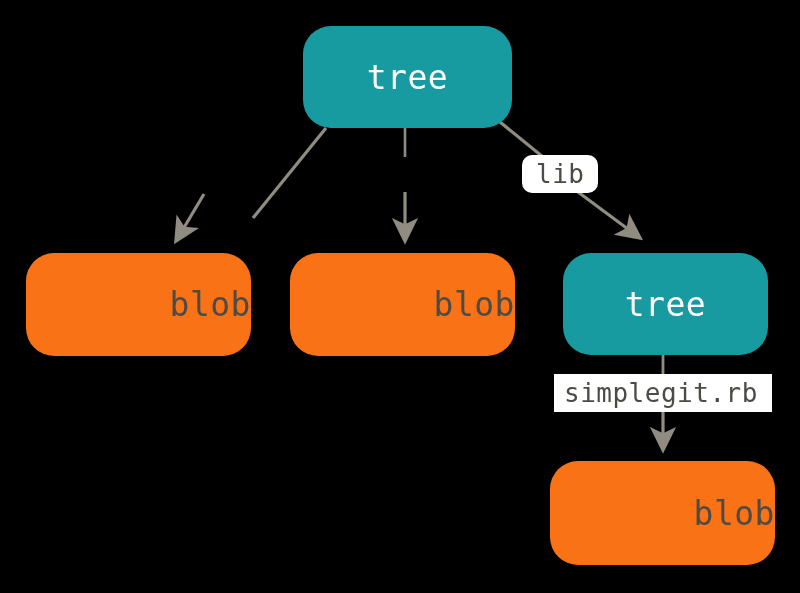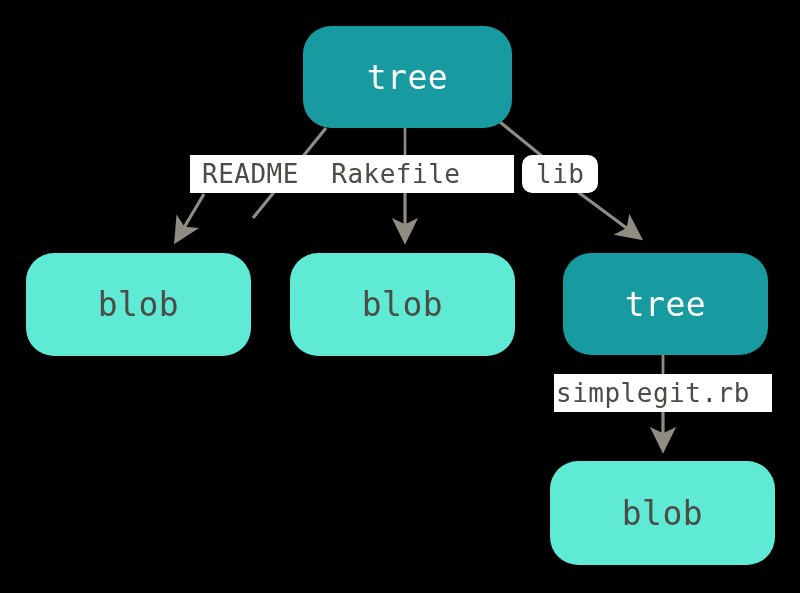--- a/index.html
+++ b/index.html
@@ -32,22 +32,23 @@
     justify-content: center;
     font-size: 33px;
     letter-spacing: 0.5px;
     z-index: 3;
   }
   .node-tree {
     background: #189aa1;
     color: #ffffff;
   }
   .node-blob {
-    background: #5eead4;
+    background: #f97316;
     color: #4d4b45;
+    justify-content: flex-end;
   }
   .edge-label {
     position: absolute;
     box-sizing: border-box;
     background: #ffffff;
     color: #4d4b45;
     font-size: 26px;
     letter-spacing: 0.5px;
     display: flex;
     align-items: center;
@@ -104,25 +105,22 @@
   </div>
 
   <div class="node node-tree" style="left:563px; top:253px; width:205px; height:102px;">
     <span>tree</span>
   </div>
 
   <div class="node node-blob" style="left:550px; top:461px; width:225px; height:104px;">
     <span>blob</span>
   </div>
 
-  <div class="edge-label" style="left:190px; top:155px; width:324px; height:38px; padding-left:12px;">
-    <span>README  Rakefile</span>
-  </div>
 
   <div class="edge-label" style="left:522px; top:155px; width:76px; height:38px; padding-left:14px;border-radius:10px;">
     <span>lib</span>
   </div>
 
-  <div class="edge-label" style="left:554px; top:374px; width:218px; height:38px; padding-left:2px;">
+  <div class="edge-label" style="left:554px; top:374px; width:218px; height:38px; padding-left:10px;">
     <span>simplegit.rb</span>
   </div>
 
 </div>
 
 </body></html>

